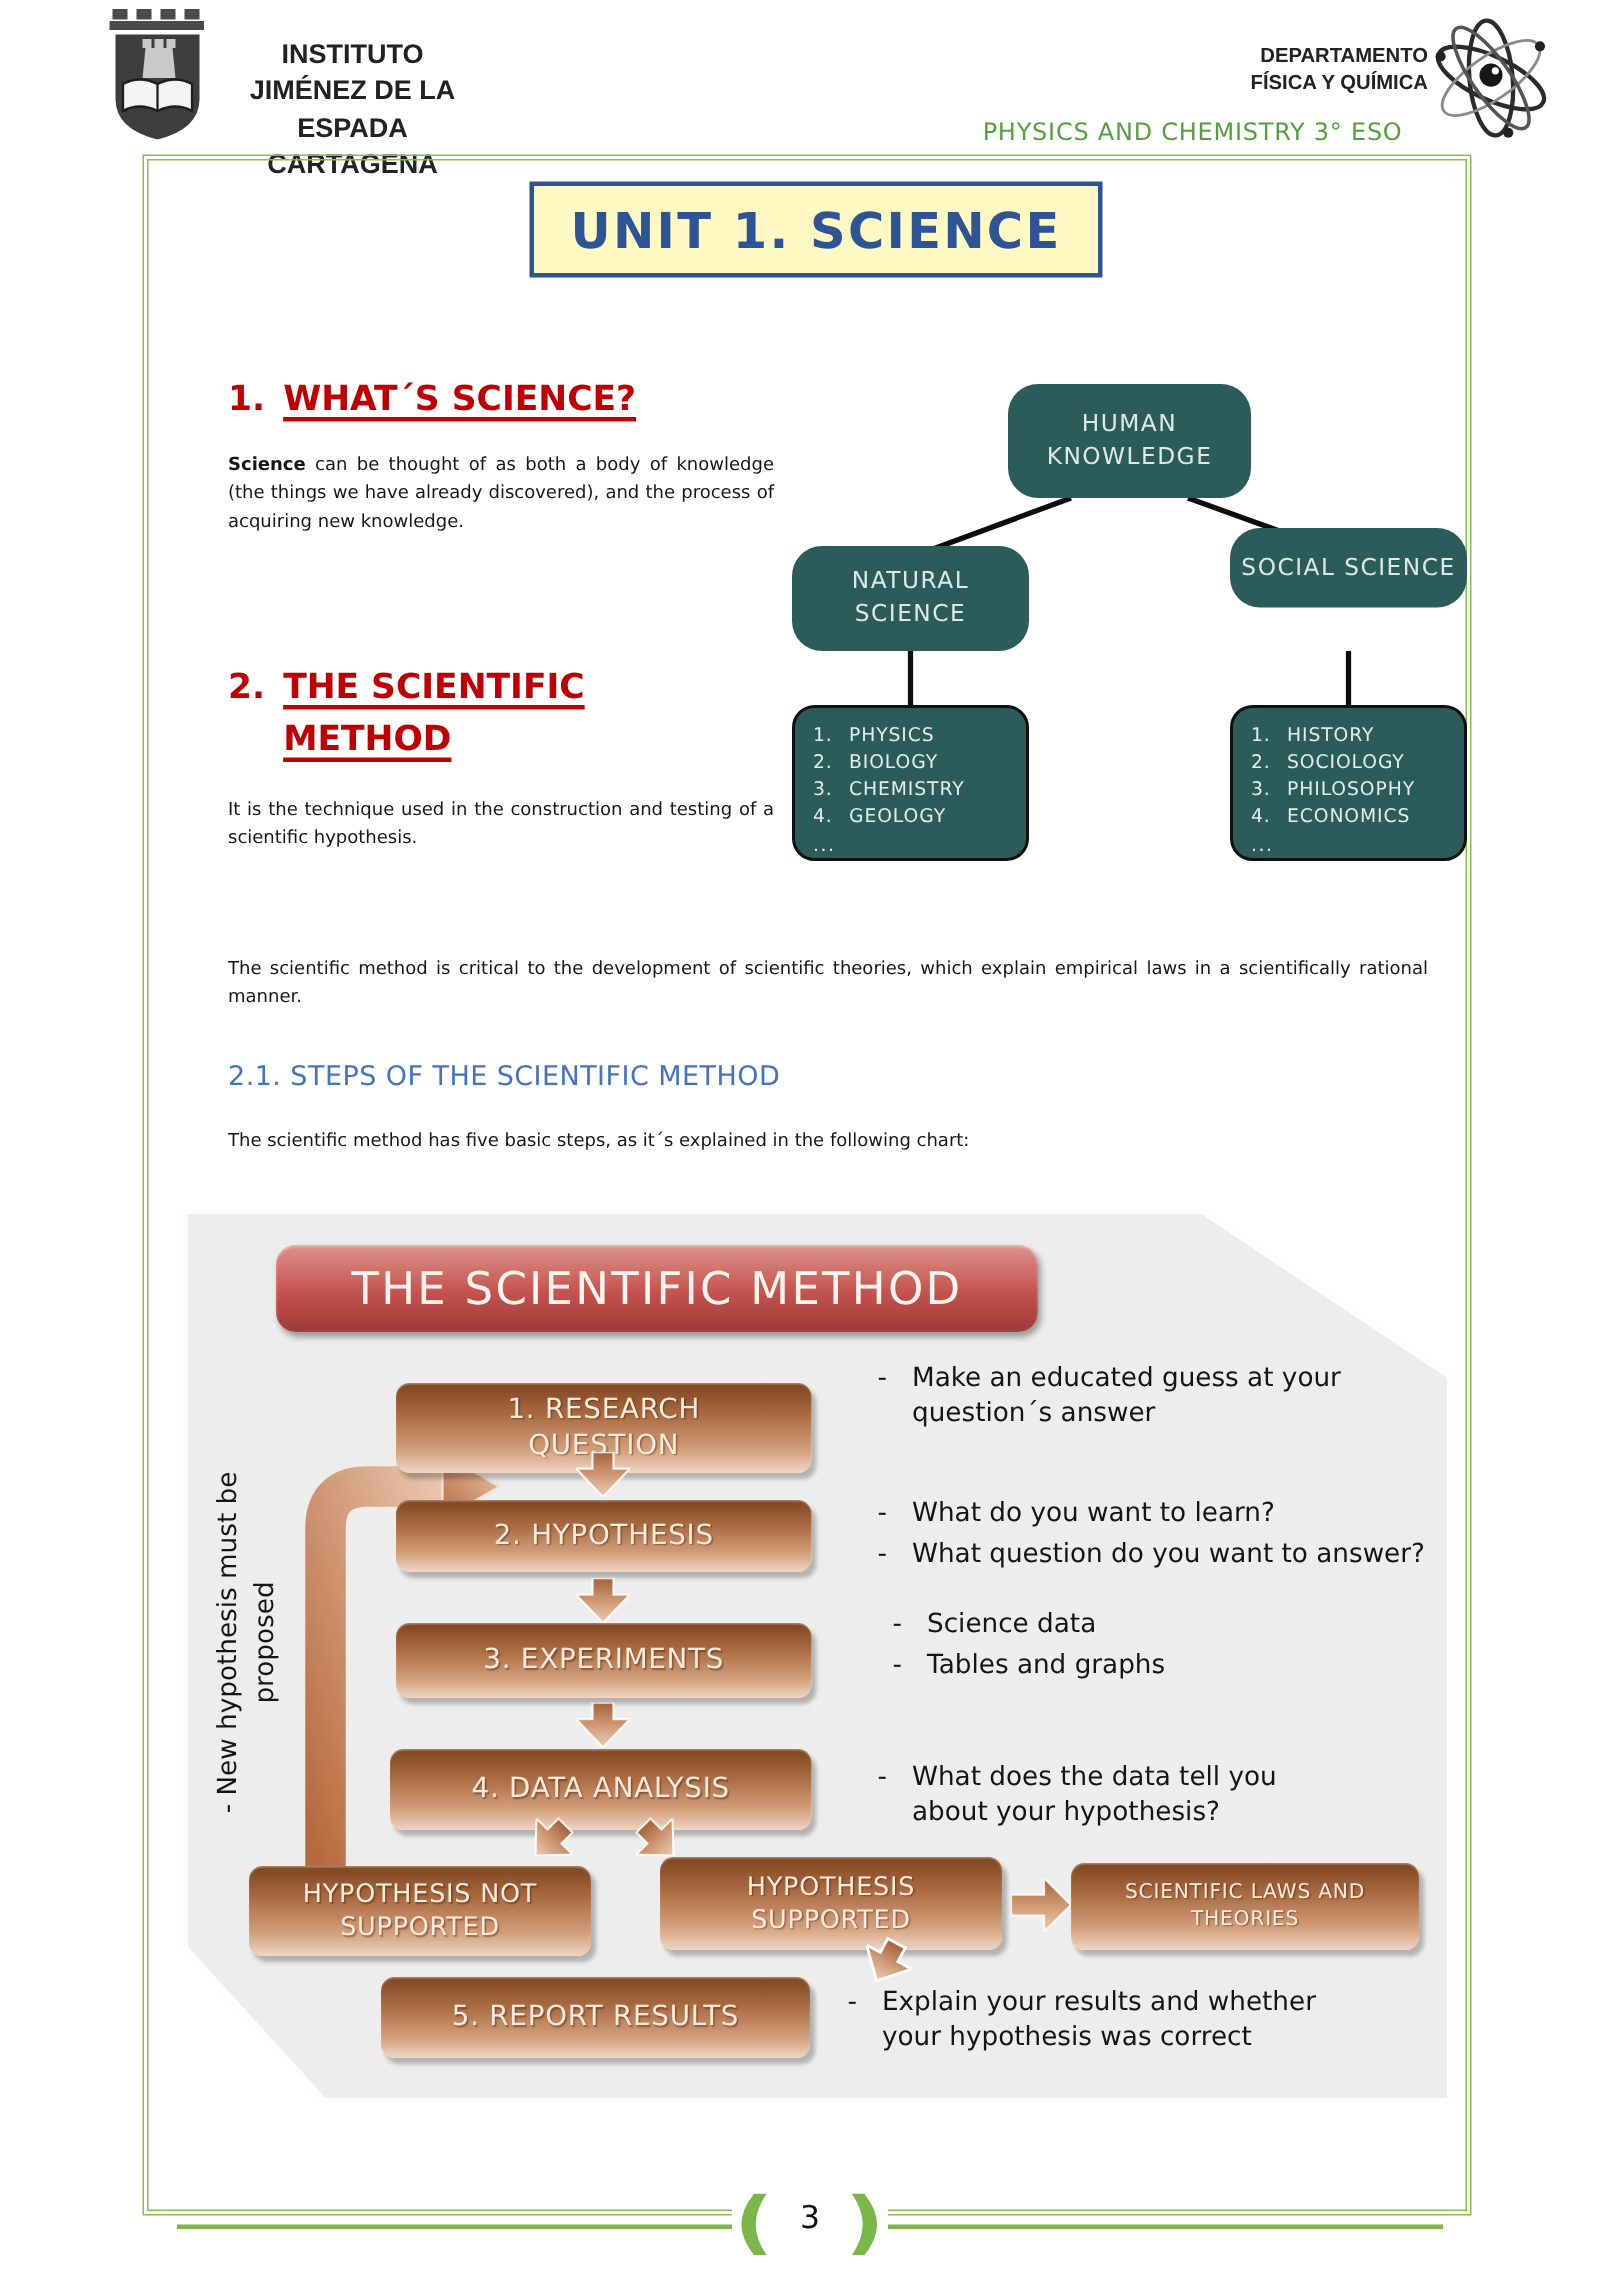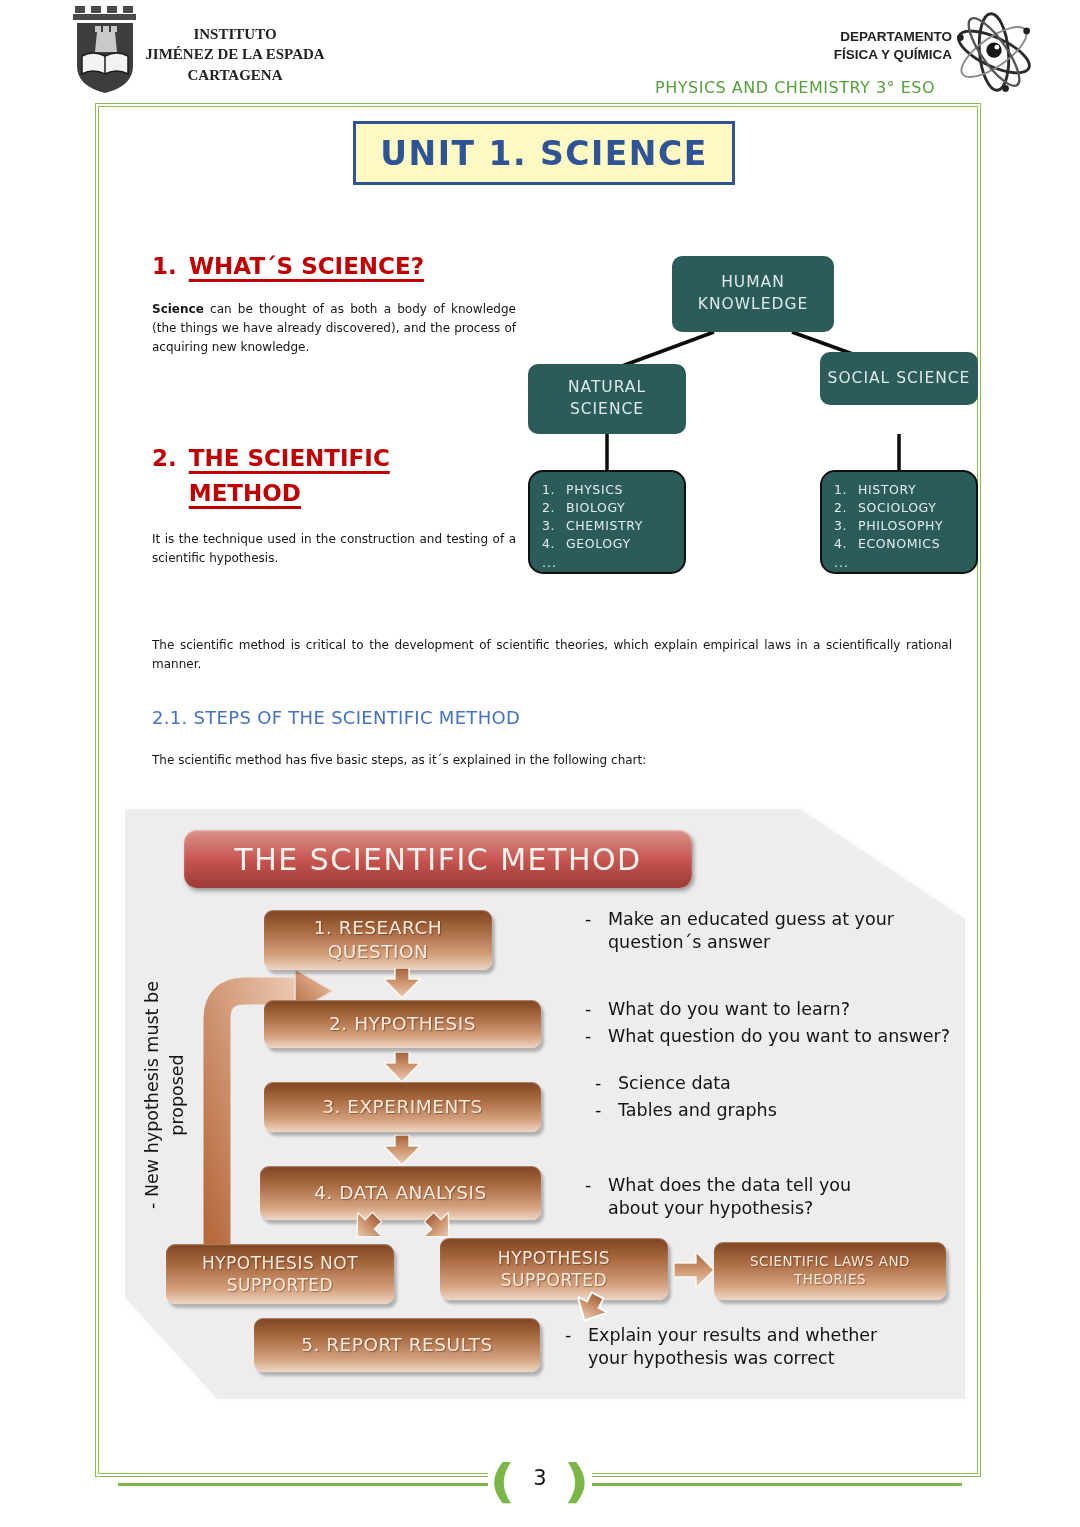--- a/index.html
+++ b/index.html
@@ -2,42 +2,42 @@
 <html><head>
 <meta charset="utf-8">
 <style>
   html,body{margin:0;padding:0;background:#fff;}
   .page{position:relative;width:1080px;height:1527px;background:#ffffff;
         font-family:"DejaVu Sans",sans-serif;color:#1a1a1a;overflow:hidden;}
   .abs{position:absolute;}
 
   
   .inst-text{left:128px;top:24px;width:214px;text-align:center;
-     font-family:Liberation Serif, serif;font-weight:bold;font-size:15px;line-height:1.35;color:#222;}
+     font-family:Liberation Sans, sans-serif;font-weight:bold;font-size:18px;line-height:1.35;color:#222;}
   .dept-text{left:730px;top:28px;width:222px;text-align:right;
      font-family:"Liberation Sans",sans-serif;font-weight:bold;font-size:13.5px;line-height:1.35;color:#222;}
   .subject{left:590px;top:78px;width:345px;text-align:right;
      font-size:16px;letter-spacing:.5px;color:#55a03c;font-weight:500;}
 
   
   .frame{left:95px;top:103px;width:886px;height:1374px;border:4px double #89bd4e;box-sizing:border-box;}
 
   
   .title-box{left:353px;top:121px;width:376px;height:58px;border:3px solid #2f5496;
      display:flex;align-items:center;justify-content:center;background:#fef9c3;
      font-size:33px;font-weight:bold;letter-spacing:1.5px;color:#2f5496;}
 
   
   .red-head{display:flex;gap:12px;color:#c00000;font-weight:bold;font-size:23px;line-height:1.5;}
   .red-head .ul{text-decoration:underline;text-decoration-thickness:2.5px;text-underline-offset:5px;}
   .para{font-size:12px;line-height:1.6;text-align:justify;color:#161616;}
   .blue-head{color:#4472c4;font-size:18px;letter-spacing:.3px;}
 
   
-  .kbox{position:absolute;background:#2b5c5a;border-radius:10px;color:#dde9e8;
+  .kbox{position:absolute;background:#2b5c5a;border-radius:20px;color:#dde9e8;
      display:flex;align-items:center;justify-content:center;text-align:center;
      font-size:15.5px;letter-spacing:1px;line-height:1.4;}
   .klist{position:absolute;background:#2b5c5a;border:2.5px solid #101010;border-radius:15px;
      color:#e3edec;box-sizing:border-box;padding:9px 6px 4px 12px;}
   .klist ol{margin:0;padding:0;list-style:none;counter-reset:it;font-size:12.5px;letter-spacing:.6px;line-height:1.45;}
   .klist li{counter-increment:it;}
   .klist li::before{content:counter(it) ".";display:inline-block;width:24px;}
   .klist .more{font-size:12.5px;letter-spacing:1px;margin-top:1px;}
 
   
@@ -199,21 +199,21 @@
     <div class="abs banner">
       <span>THE SCIENTIFIC METHOD</span>
     </div>
 
     <svg class="abs" style="left:55px;top:155px" width="170" height="292" viewBox="0 0 170 292">
       <path d="M40 292 L40 58 Q40 30 68 30 L120 30" fill="none" stroke="url(#loopg)" stroke-width="27"></path>
       <polygon points="118,8 156,30 118,52" fill="url(#loopg)" stroke="#f3e2d4" stroke-width="1.5"></polygon>
     </svg>
     <div class="abs loop-label">- New hypothesis must be proposed</div>
 
-    <div class="cbox" style="left:142px;top:104px;width:228px;height:60px">
+    <div class="cbox" style="left:142px;top:116px;width:277px;height:60px">
       <span style="display:block;width:190px">1. RESEARCH QUESTION</span>
     </div>
     <svg class="abs" style="left:262px;top:162px" width="36" height="30" viewBox="0 0 36 30">
       <polygon points="11,0 25,0 25,11 36,11 18,30 0,11 11,11" fill="url(#cg)" stroke="rgba(255,255,255,.85)" stroke-width="1.5"></polygon>
     </svg>
 
     <div class="cbox" style="left:142px;top:194px;width:277px;height:48px">
       <span>2. HYPOTHESIS</span>
     </div>
     <svg class="abs" style="left:262px;top:246px" width="36" height="30" viewBox="0 0 36 30">

